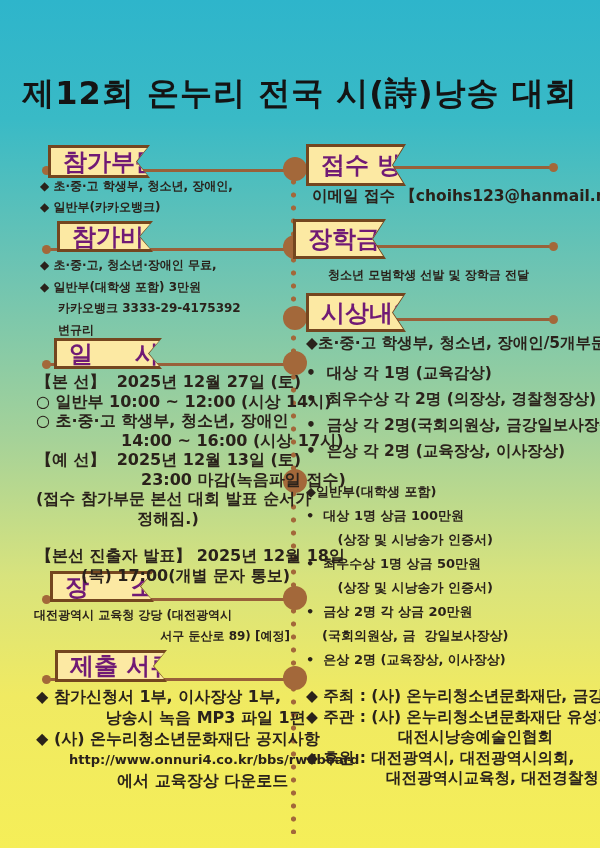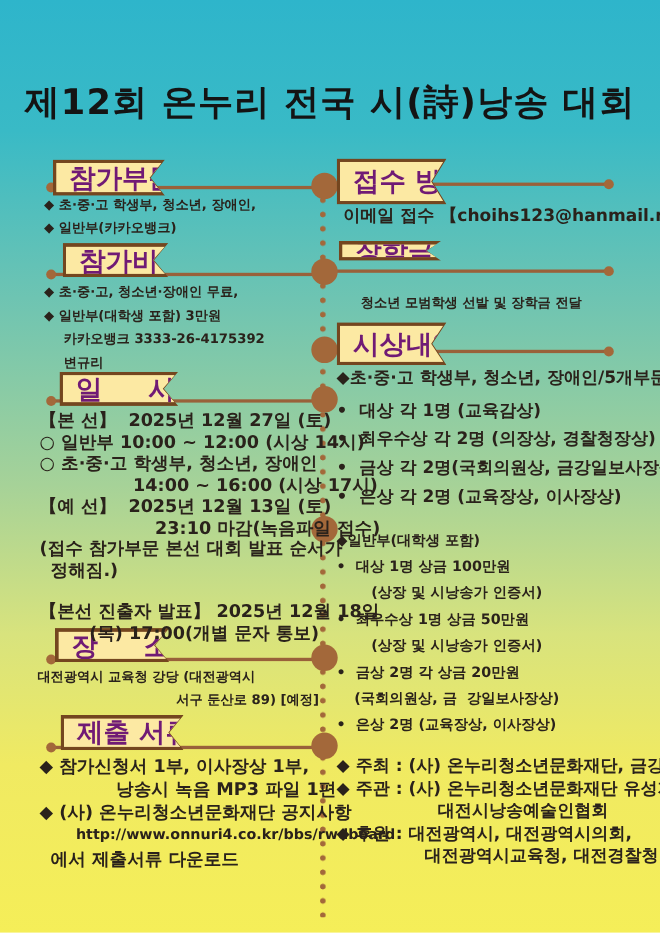--- a/index.html
+++ b/index.html
@@ -43,21 +43,21 @@
     position:absolute;inset:3px;background:#fce9a3;
     clip-path:polygon(0 0,100% 0,calc(100% - 11px) 50%,100% 100%,0 100%);
     display:flex;align-items:center;padding-left:12px;box-sizing:border-box;
   }
   .banner .inner span{font-size:24px;color:#701a75;white-space:pre;}
   
   .tb{position:absolute;line-height:21px;font-size:12px;}
   .tb div{white-space:pre;}
   .tb .ind16{padding-left:16px;text-align:center;}
   .tb .ind18{padding-left:18px;}
-  .tb .ind10{padding-left:10px;}
+  .tb .ind10{padding-left:10px;text-align:center;}
   .tb .ind85{padding-left:85px;}
   .tb .ind105{padding-left:105px;}
   .tb .ind92{padding-left:92px;}
   .tb .ind80{padding-left:80px;}
   .tb .gap{margin-top:18px;}
   .tb .right{text-align:right;}
   .tb.small{font-size:16px;line-height:19.5px;}
   .tb.aw1{font-size:15.5px;line-height:26px;}
   .tb.aw2{font-size:13px;line-height:24px;}
   .tb.orgs{font-size:15.5px;line-height:20.5px;}
@@ -130,67 +130,67 @@
   <div class="banner" style="left:55px;top:650px;width:112px;height:32px">
     <div class="inner">
         <span>제출 서류</span>
       </div>
   </div>
   <div class="banner" style="left:306px;top:144px;width:100px;height:42px">
     <div class="inner">
         <span>접수 방법</span>
       </div>
   </div>
-  <div class="banner" style="left:308px;top:219px;width:93px;height:18px">
+  <div class="banner" style="left:293px;top:219px;width:93px;height:40px">
     <div class="inner">
         <span>장학금</span>
       </div>
   </div>
   <div class="banner" style="left:306px;top:293px;width:100px;height:39px">
     <div class="inner">
         <span>시상내역</span>
       </div>
   </div>
 
   <div class="tb" style="left:40px;top:176px">
     <div>◆ 초·중·고 학생부, 청소년, 장애인,</div>
     <div>◆ 일반부(카카오뱅크)</div>
   </div>
 
   <div class="tb" style="left:40px;top:255px;line-height:21.5px">
     <div>◆ 초·중·고, 청소년·장애인 무료,</div>
     <div>◆ 일반부(대학생 포함) 3만원</div>
-    <div class="ind18">카카오뱅크 3333-26-4175392</div>
+    <div class="ind18">카카오뱅크 3333-29-4175392</div>
     <div class="ind18">변규리</div>
   </div>
 
   <div class="tb small datetime" style="left:36px;top:372px">
     <div>【본 선】  2025년 12월 27일 (토)</div>
     <div>○ 일반부 10:00 ~ 12:00 (시상 14시)</div>
     <div>○ 초·중·고 학생부, 청소년, 장애인</div>
     <div class="ind85">14:00 ~ 16:00 (시상 17시)</div>
     <div>【예 선】  2025년 12월 13일 (토)</div>
-    <div class="ind105">23:10 마감(녹음파일 접수)</div>
+    <div class="ind105">23:00 마감(녹음파일 접수)</div>
     <div>(접수 참가부문 본선 대회 발표 순서가</div>
     <div class="ind10">정해짐.)</div>
     <div class="gap">【본선 진출자 발표】 2025년 12월 18일</div>
     <div class="right">(목) 17:00(개별 문자 통보)</div>
   </div>
 
   <div class="tb venue" style="left:34px;top:605px">
     <div>대전광역시 교육청 강당 (대전광역시</div>
     <div class="right">서구 둔산로 89) [예정]</div>
   </div>
 
   <div class="tb small" style="left:36px;top:686px;line-height:21px">
     <div>◆ 참가신청서 1부, 이사장상 1부,</div>
     <div class="ind16">낭송시 녹음 MP3 파일 1편</div>
     <div>◆ (사) 온누리청소년문화재단 공지사항</div>
     <div class="url">http://www.onnuri4.co.kr/bbs/rwdboard</div>
-    <div class="ind10">에서 제출서류 다운로드</div>
+    <div class="ind10">에서 교육장상 다운로드</div>
   </div>
 
   <div class="tb" style="left:312px;top:186px;font-size:15.5px">
     <div>이메일 접수 【choihs123@hanmail.net】</div>
   </div>
 
   <div class="tb" style="left:328px;top:265px">
     <div>청소년 모범학생 선발 및 장학금 전달</div>
   </div>
 

